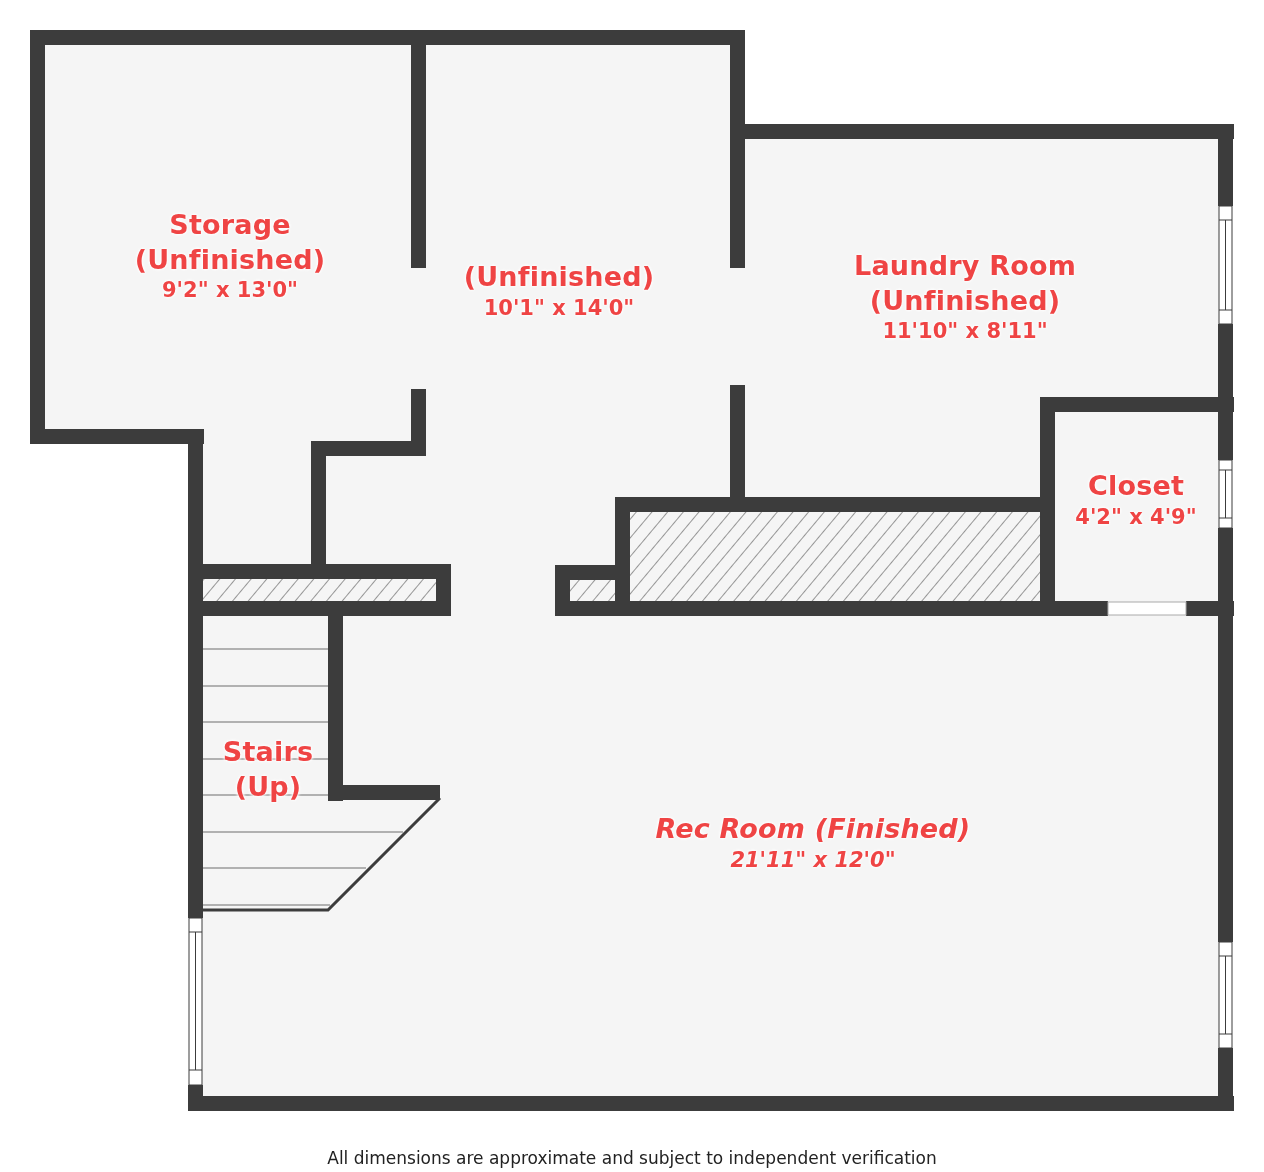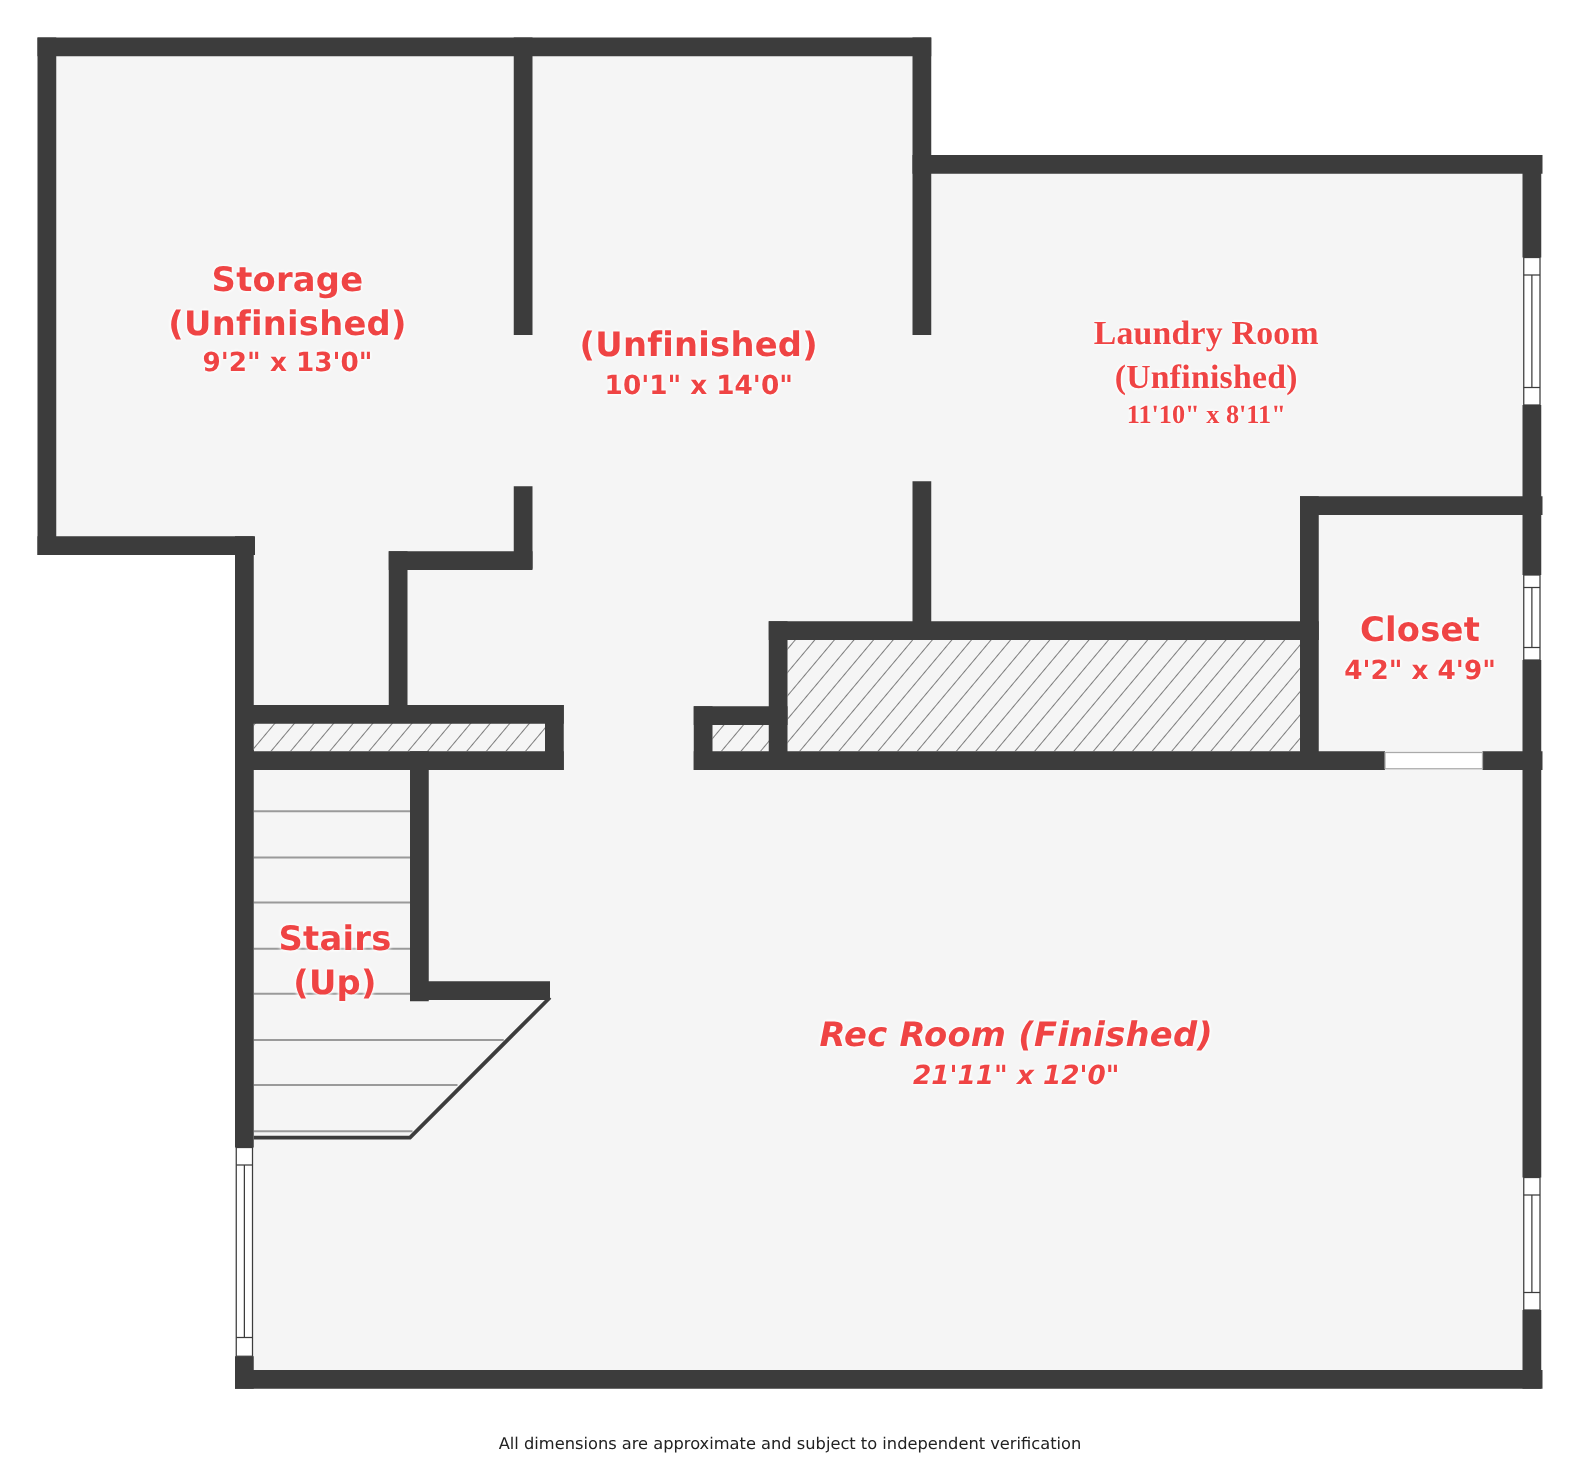--- a/index.html
+++ b/index.html
@@ -39,21 +39,21 @@
     .room-label .dims {
       display: block;
       font-size: 21px;
     }
     .footer-note {
       position: absolute;
       left: 0;
       width: 1264px;
       top: 1148px;
       text-align: center;
-      font-size: 13px;
+      font-size: 17px;
       color: #222222;
       font-family: "DejaVu Sans", sans-serif;
     }
   </style>
 </head>
 <body>
 
 <svg id="plan" viewBox="0 0 1264 1172" xmlns="http://www.w3.org/2000/svg">
   <defs>
     <pattern id="hatch" patternUnits="userSpaceOnUse" width="12" height="12" patternTransform="rotate(40)">
@@ -170,27 +170,27 @@
   <span class="name">Storage</span>
   <span class="name">(Unfinished)</span>
   <span class="dims">9'2" x 13'0"</span>
 </div>
 
 <div class="room-label" style="left:559px; top:260px;">
   <span class="name">(Unfinished)</span>
   <span class="dims">10'1" x 14'0"</span>
 </div>
 
-<div class="room-label" style="left:965px; top:249px;font-family:Liberation Serif, serif;">
+<div class="room-label" style="left:965px; top:249px;">
   <span class="name">Laundry Room</span>
   <span class="name">(Unfinished)</span>
   <span class="dims">11'10" x 8'11"</span>
 </div>
 
-<div class="room-label" style="left:1136px; top:469px;margin-top:19px;">
+<div class="room-label" style="left:1136px; top:469px;">
   <span class="name">Closet</span>
   <span class="dims">4'2" x 4'9"</span>
 </div>
 
 <div class="room-label" style="left:268px; top:735px;">
   <span class="name">Stairs</span>
   <span class="name">(Up)</span>
 </div>
 
 <div class="room-label" style="left:813px; top:812px;font-style:italic;">

